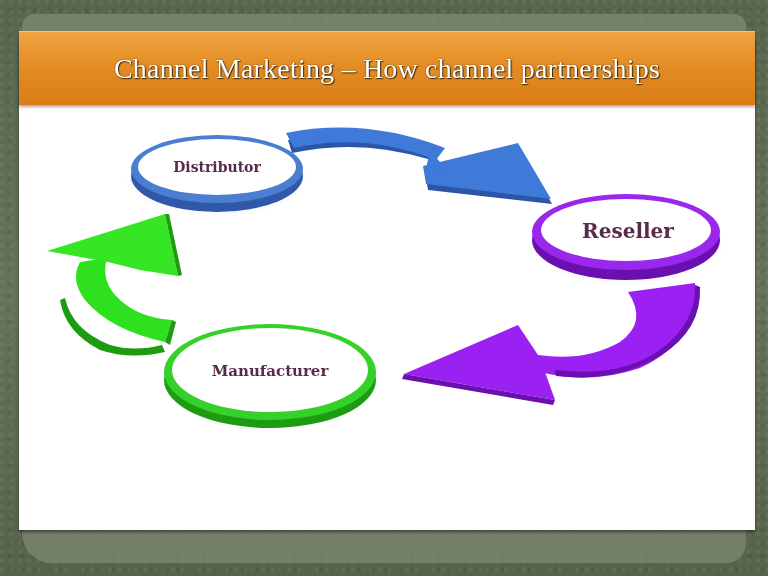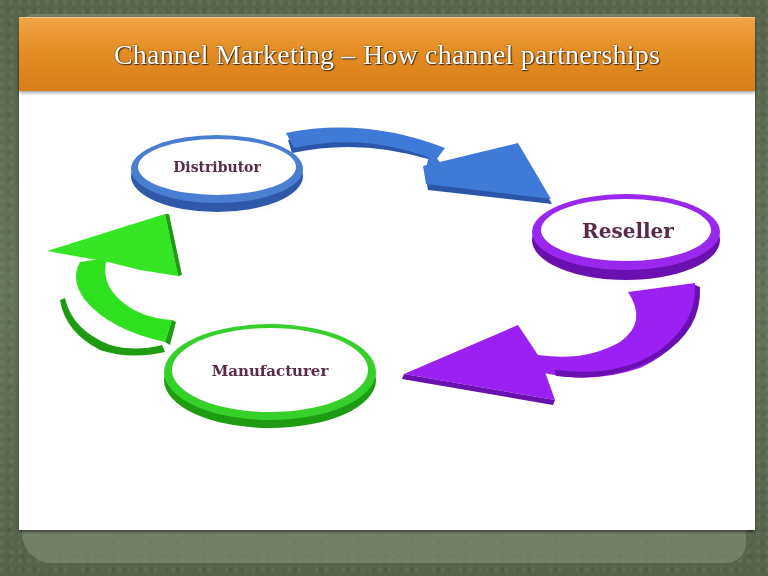--- a/index.html
+++ b/index.html
@@ -19,21 +19,21 @@
   }
   .torn-bottom {
     position:absolute; left:22px; top:525px; width:724px; height:38px;
     background:#7c8871; border-radius:0 0 20px 30px; opacity:0.75;
   }
   .slide {
     position:absolute; left:19px; top:40px; width:736px; height:490px;
     background:#ffffff; box-shadow:0 2px 3px rgba(0,0,0,0.45);
   }
   .title-bar {
-    position:absolute; left:19px; top:17px; width:736px; height:73px;
+    position:absolute; left:19px; top:31px; width:736px; height:73px;
     background:linear-gradient(180deg,#f0a444 0%,#e48d24 45%,#d97d18 100%);
     border-top:1px solid #f7c27a; box-shadow:0 2px 3px rgba(0,0,0,0.35);
     display:flex; flex-direction:column; align-items:center; justify-content:center;
   }
   .title-line {
     color:#ffffff; font-size:28px; line-height:31px; font-weight:normal;
     text-shadow:1px 1px 1px #3a2a10, 0 0 2px rgba(0,0,0,0.5);
     letter-spacing:0.2px; white-space:nowrap;
   }
   svg.diagram { position:absolute; left:0; top:0; }

